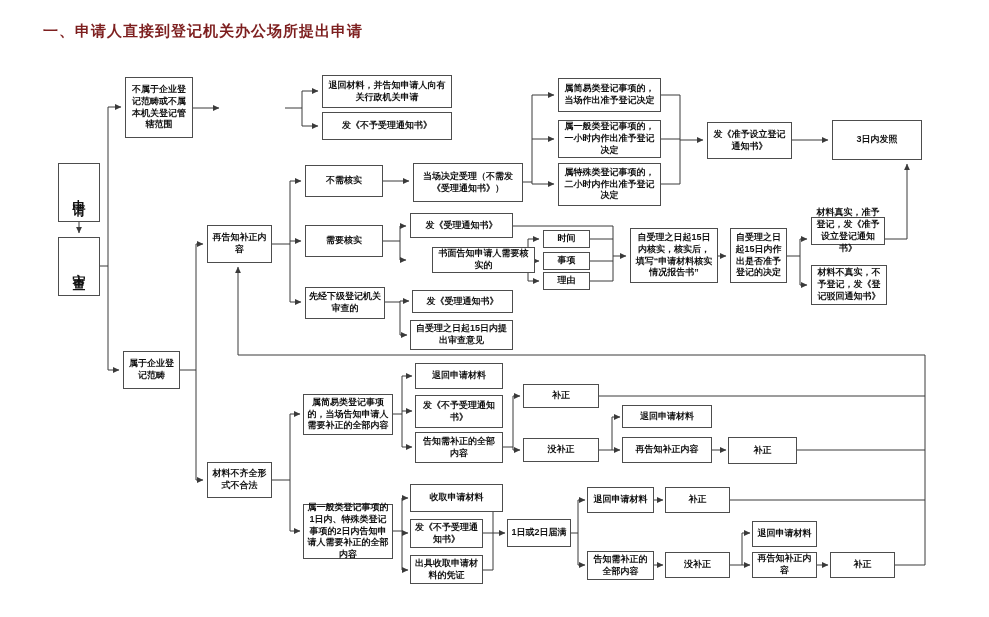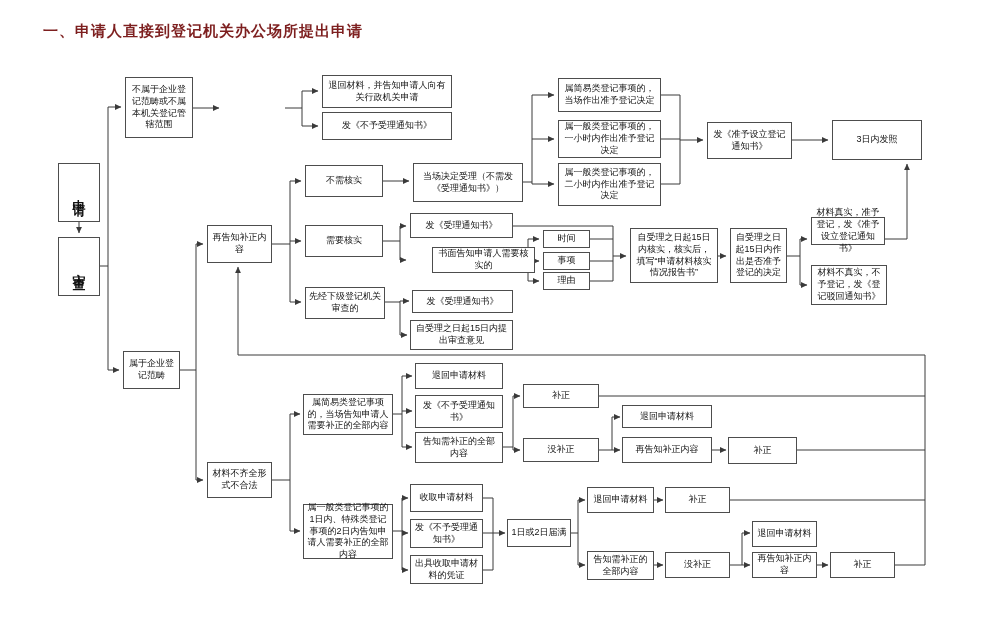--- a/index.html
+++ b/index.html
@@ -3,21 +3,21 @@
 <meta charset="utf-8">
 <style>
   html,body{margin:0;padding:0;background:#fff;}
   #stage{position:relative;width:989px;height:617px;background:#fff;overflow:hidden;
          font-family:"Liberation Sans","DejaVu Sans",sans-serif;}
   #wires{position:absolute;left:0;top:0;}
   .title{position:absolute;left:43px;top:22px;font-size:15px;font-weight:bold;
          color:#7d1f1f;letter-spacing:1px;white-space:nowrap;}
   .bx{position:absolute;background:#fff;border:1px solid #4d4d4d;box-sizing:border-box;
       display:flex;align-items:center;justify-content:center;text-align:center;
-      font-size:9px;line-height:1.32;color:#111;padding:1px 3px;word-break:break-all;}
+      font-size:9px;line-height:1.32;color:#111;padding:1px 3px;word-break:break-all;font-weight:bold;}
   .v{writing-mode:vertical-rl;text-orientation:upright;font-size:13px;font-weight:bold;
      letter-spacing:4px;padding:2px;}
 </style>
 </head>
 <body>
 
 <div id="stage">
 
   <svg id="wires" width="989" height="617" viewBox="0 0 989 617">
     <defs>
@@ -115,21 +115,21 @@
   <div class="bx" style="left:322px;top:75px;width:130px;height:33px">退回材料，并告知申请人向有关行政机关申请</div>
   <div class="bx" style="left:322px;top:112px;width:130px;height:28px">发《不予受理通知书》</div>
 
   <div class="bx" style="left:123px;top:351px;width:57px;height:38px">属于企业登记范畴</div>
   <div class="bx" style="left:207px;top:225px;width:65px;height:38px">再告知补正内容</div>
 
   <div class="bx" style="left:413px;top:163px;width:110px;height:39px">当场决定受理（不需发《受理通知书》）</div>
   <div class="bx" style="left:305px;top:165px;width:78px;height:32px">不需核实</div>
   <div class="bx" style="left:558px;top:78px;width:103px;height:34px">属简易类登记事项的，当场作出准予登记决定</div>
   <div class="bx" style="left:558px;top:120px;width:103px;height:38px">属一般类登记事项的，一小时内作出准予登记决定</div>
-  <div class="bx" style="left:558px;top:163px;width:103px;height:43px">属一般类登记事项的，二小时内作出准予登记决定</div>
+  <div class="bx" style="left:558px;top:163px;width:103px;height:43px">属特殊类登记事项的，二小时内作出准予登记决定</div>
   <div class="bx" style="left:707px;top:122px;width:85px;height:37px">发《准予设立登记通知书》</div>
   <div class="bx" style="left:832px;top:120px;width:90px;height:40px">3日内发照</div>
 
   <div class="bx" style="left:305px;top:225px;width:78px;height:32px">需要核实</div>
   <div class="bx" style="left:410px;top:213px;width:103px;height:25px">发《受理通知书》</div>
   <div class="bx" style="left:432px;top:247px;width:103px;height:26px">书面告知申请人需要核实的</div>
   <div class="bx" style="left:543px;top:230px;width:47px;height:18px">时间</div>
   <div class="bx" style="left:543px;top:252px;width:47px;height:18px">事项</div>
   <div class="bx" style="left:543px;top:272px;width:47px;height:18px">理由</div>
   <div class="bx" style="left:630px;top:228px;width:88px;height:55px">自受理之日起15日内核实，核实后，填写“申请材料核实情况报告书”</div>
@@ -146,21 +146,21 @@
   <div class="bx" style="left:415px;top:363px;width:88px;height:26px">退回申请材料</div>
   <div class="bx" style="left:415px;top:395px;width:88px;height:33px">发《不予受理通知书》</div>
   <div class="bx" style="left:415px;top:432px;width:88px;height:31px">告知需补正的全部内容</div>
   <div class="bx" style="left:523px;top:384px;width:76px;height:24px">补正</div>
   <div class="bx" style="left:523px;top:438px;width:76px;height:24px">没补正</div>
   <div class="bx" style="left:622px;top:405px;width:90px;height:23px">退回申请材料</div>
   <div class="bx" style="left:622px;top:437px;width:90px;height:26px">再告知补正内容</div>
   <div class="bx" style="left:728px;top:437px;width:69px;height:27px">补正</div>
 
   <div class="bx" style="left:303px;top:504px;width:90px;height:55px">属一般类登记事项的1日内、特殊类登记事项的2日内告知申请人需要补正的全部内容</div>
-  <div class="bx" style="left:410px;top:484px;width:73px;height:28px">收取申请材料</div>
+  <div class="bx" style="left:410px;top:484px;width:93px;height:28px">收取申请材料</div>
   <div class="bx" style="left:410px;top:519px;width:73px;height:29px">发《不予受理通知书》</div>
   <div class="bx" style="left:410px;top:555px;width:73px;height:29px">出具收取申请材料的凭证</div>
   <div class="bx" style="left:507px;top:519px;width:64px;height:28px">1日或2日届满</div>
   <div class="bx" style="left:587px;top:487px;width:67px;height:26px">退回申请材料</div>
   <div class="bx" style="left:587px;top:551px;width:67px;height:29px">告知需补正的全部内容</div>
   <div class="bx" style="left:665px;top:487px;width:65px;height:26px">补正</div>
   <div class="bx" style="left:665px;top:552px;width:65px;height:26px">没补正</div>
   <div class="bx" style="left:752px;top:521px;width:65px;height:26px">退回申请材料</div>
   <div class="bx" style="left:752px;top:552px;width:65px;height:26px">再告知补正内容</div>
   <div class="bx" style="left:830px;top:552px;width:65px;height:26px">补正</div>

